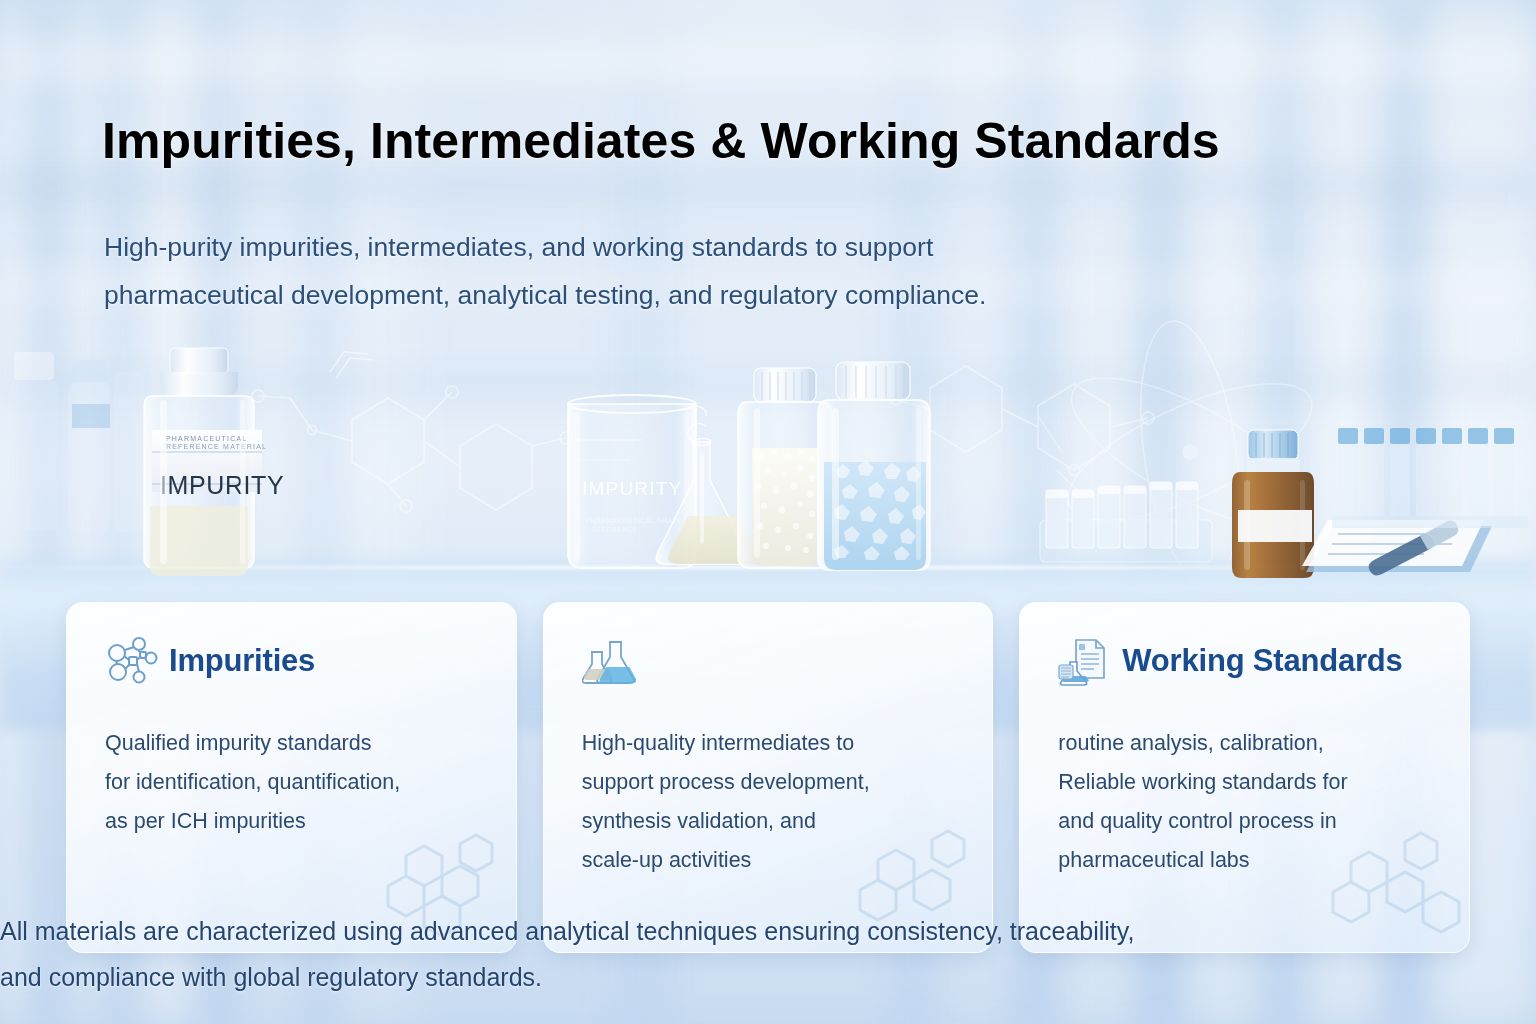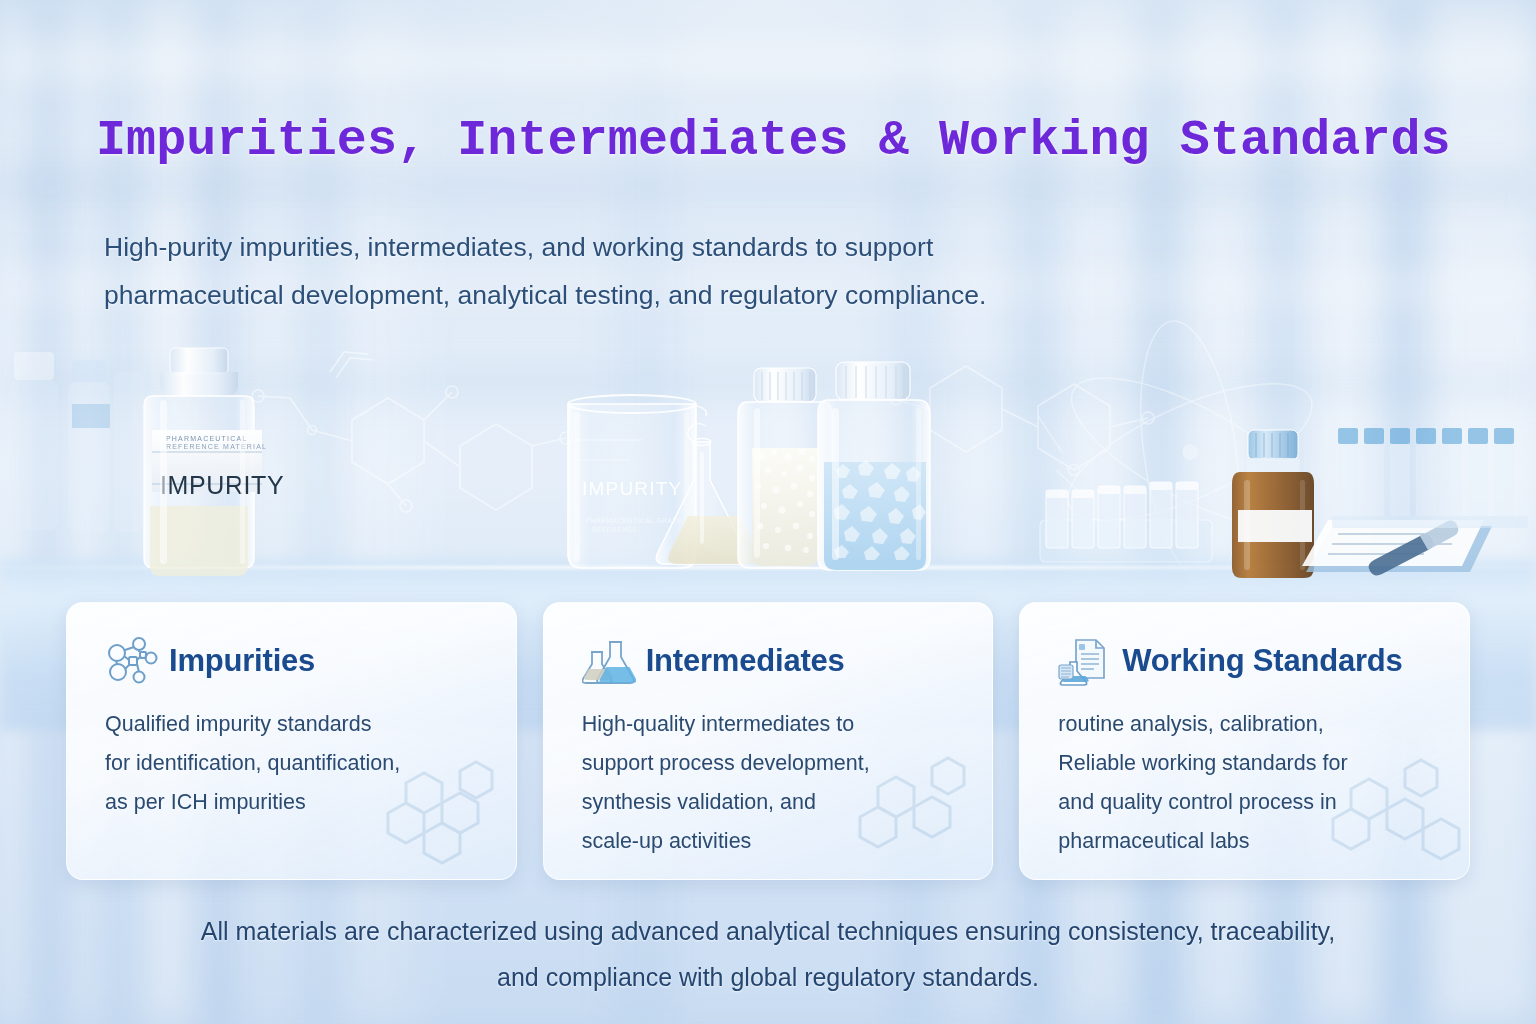--- a/index.html
+++ b/index.html
@@ -58,66 +58,65 @@
   .molecule-overlay { position:absolute; inset:0; opacity:.55; }
   .hex-overlay { position:absolute; inset:0; opacity:.38; }
 
   
   .glass-layer { position:absolute; inset:0; }
 
   
   .content { position:absolute; inset:0; }
 
   .title {
-    position:absolute; left:96px; top:112px;
+    position:absolute; left:102px; top:112px;
     font-size:50px; font-weight:700; letter-spacing:.1px;
-    color:#6d28d9;
+    color:#000000;
     text-shadow: 0 1px 3px rgba(255,255,255,.75);
     white-space:nowrap;
-    font-family:Liberation Mono, monospace;
   }
   .subtitle {
     position:absolute; left:104px; top:223px; width:1180px;
     font-size:26.5px; line-height:48px; font-weight:400;
     color:#2b4f78;
     text-shadow: 0 1px 2px rgba(255,255,255,.7);
   }
 
   
-  .cards { position:absolute; left:66px; top:602px; width:1404px; height:278px; display:flex; gap:26px; }
+  .cards { position:absolute; left:66px; top:602px; width:1404px; height:351px; display:flex; gap:26px; }
   .card {
     flex:1 1 0;
     border-radius:17px;
     background: linear-gradient(160deg, rgba(255,255,255,.93) 0%, rgba(252,253,255,.90) 38%, rgba(238,245,253,.84) 72%, rgba(227,239,252,.80) 100%);
     box-shadow: 0 5px 18px rgba(80,120,170,.16), 0 1px 0 rgba(255,255,255,.85) inset;
     border:1px solid rgba(255,255,255,.72);
     position:relative; overflow:hidden;
     padding:30px 28px 0 38px;
   }
   .card-hex {
     position:absolute; right:-10px; bottom:-14px; width:180px; height:150px;
     opacity:.22; pointer-events:none;
   }
   .card-head { display:flex; align-items:center; gap:10px; height:56px; }
   .card-icon { width:54px; height:50px; flex:0 0 auto; display:block; }
   .card-title {
     font-size:31px; font-weight:700; color:#1a4b8f; white-space:nowrap;
     letter-spacing:-.2px;
   }
   .card-body {
-    margin-top:16px;
+    margin-top:35px;
     font-size:21.5px; line-height:39px; color:#2b4a70; font-weight:400;
     position:relative; z-index:2;
   }
   .card-body span { display:block; white-space:nowrap; }
 
   
   .footer {
     position:absolute; left:0; top:908px; width:100%;
-    text-align:center; font-size:25px; line-height:46px; color:#23456f;
+    text-align:left; font-size:25px; line-height:46px; color:#23456f;
     text-shadow: 0 1px 2px rgba(255,255,255,.7);
   }
   .footer span { display:block; }
 </style>
 </head>
 <body>
 
 <div id="stage">
 
   <div class="bg-base"></div>
@@ -483,21 +482,20 @@
           <svg class="card-icon" viewBox="0 0 54 50">
             <g fill="none" stroke="#7aa5cb" stroke-width="1.8">
               <path d="M10 16 h10 v12 l9 15 q2 4 -3 4 h-22 q-5 0 -3 -4 l9 -15 z"></path>
               <path d="M9 16 h12"></path>
               <path d="M28 6 h11 v15 l12 21 q3 5 -3 5 h-29 q-6 0 -3 -5 l12 -21 z"></path>
               <path d="M27 6 h13"></path>
             </g>
             <path d="M6.5 33 l-4 7 q-2 4 3 4 h22 q5 0 3 -4 l-4 -7 z" fill="#cfcec0" opacity=".85"></path>
             <path d="M24.5 31 l-6 11 q-3 5 3 5 h29 q6 0 3 -5 l-6 -11 z" fill="#5fb3e4" opacity=".85"></path>
           </svg>
-          <div class="card-title">Intermediates</div>
         </div>
         <div class="card-body">
           <span>High-quality intermediates to</span>
           <span>support process development,</span>
           <span>synthesis validation, and</span>
           <span>scale-up activities</span>
         </div>
       </div>
 
       <div class="card">

